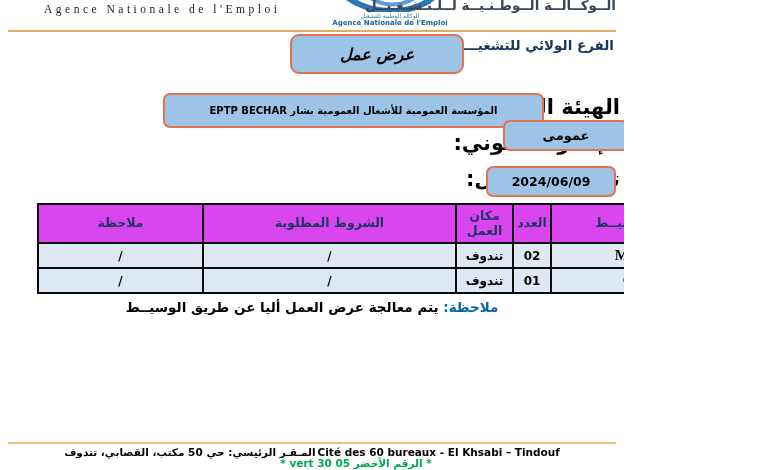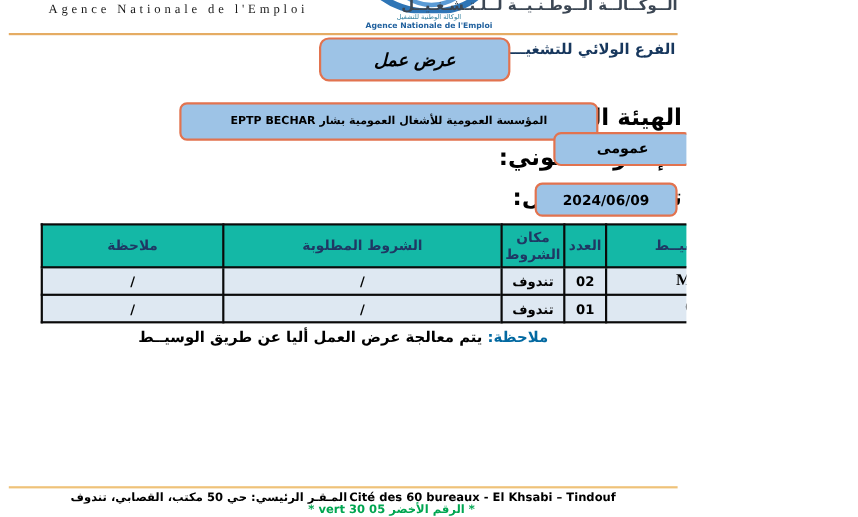--- a/index.html
+++ b/index.html
@@ -47,21 +47,21 @@
   .jobs-table{
     position:absolute;left:37px;top:203px;width:710px;direction:rtl;
     border-collapse:collapse;table-layout:fixed;
   }
   .jobs-table col.c0{width:197px;}
   .jobs-table col.c1{width:38px;}
   .jobs-table col.c2{width:57px;}
   .jobs-table col.c3{width:253px;}
   .jobs-table col.c4{width:165px;}
   .jobs-table th{
-    height:37px;background:#14b8a6;color:#1F3864;
+    height:37px;background:#d946ef;color:#1F3864;
     font-size:12.5px;font-weight:bold;border:2px solid #0a0a0a;
     line-height:1.15;padding:0 2px;text-align:center;vertical-align:middle;
   }
   .jobs-table td{
     height:23px;background:#DEE8F2;font-size:12px;font-weight:bold;
     border:2px solid #0a0a0a;text-align:center;vertical-align:middle;padding:0;
   }
   .jobs-table td:first-child{font-family:"Liberation Serif",serif;font-size:15px;}
   
   .note{position:absolute;top:299px;width:100%;text-align:center;direction:rtl;
@@ -115,21 +115,21 @@
         <col class="c0">
         <col class="c1">
         <col class="c2">
         <col class="c3">
         <col class="c4">
       </colgroup>
     <thead>
       <tr>
         <th>المنصب الوسيــط</th>
         <th>العدد</th>
-        <th>مكان الشروط</th>
+        <th>مكان العمل</th>
         <th>الشروط المطلوبة</th>
         <th>ملاحظة</th>
       </tr>
     </thead>
     <tbody>
       <tr>
         <td>Manœuvre</td>
         <td>02</td>
         <td>تندوف</td>
         <td>/</td>

